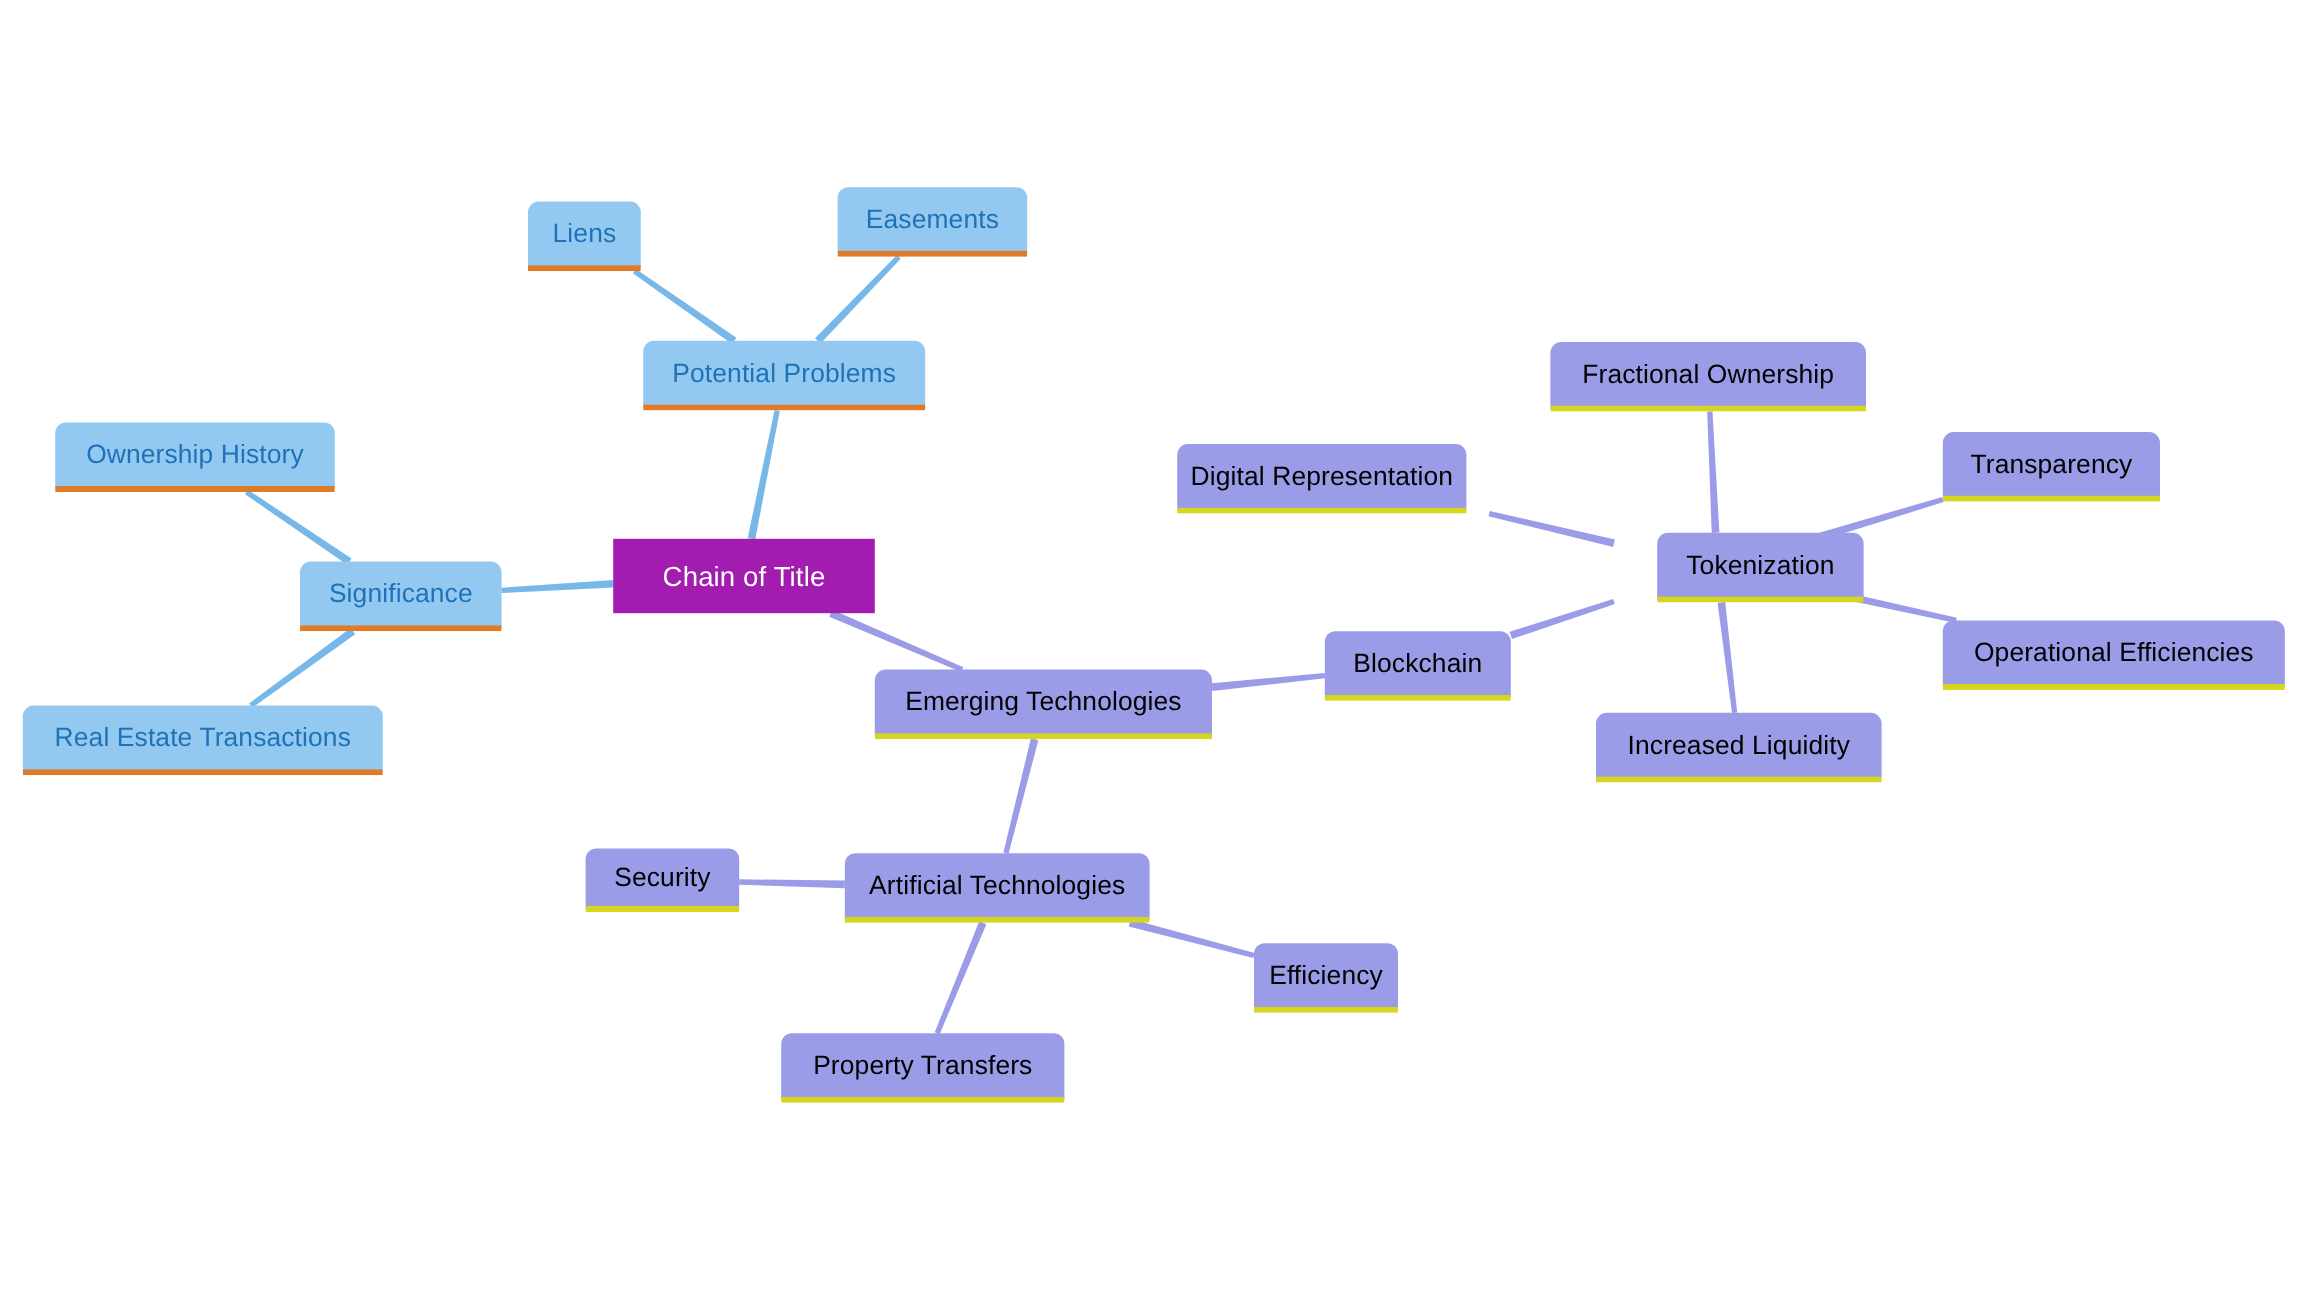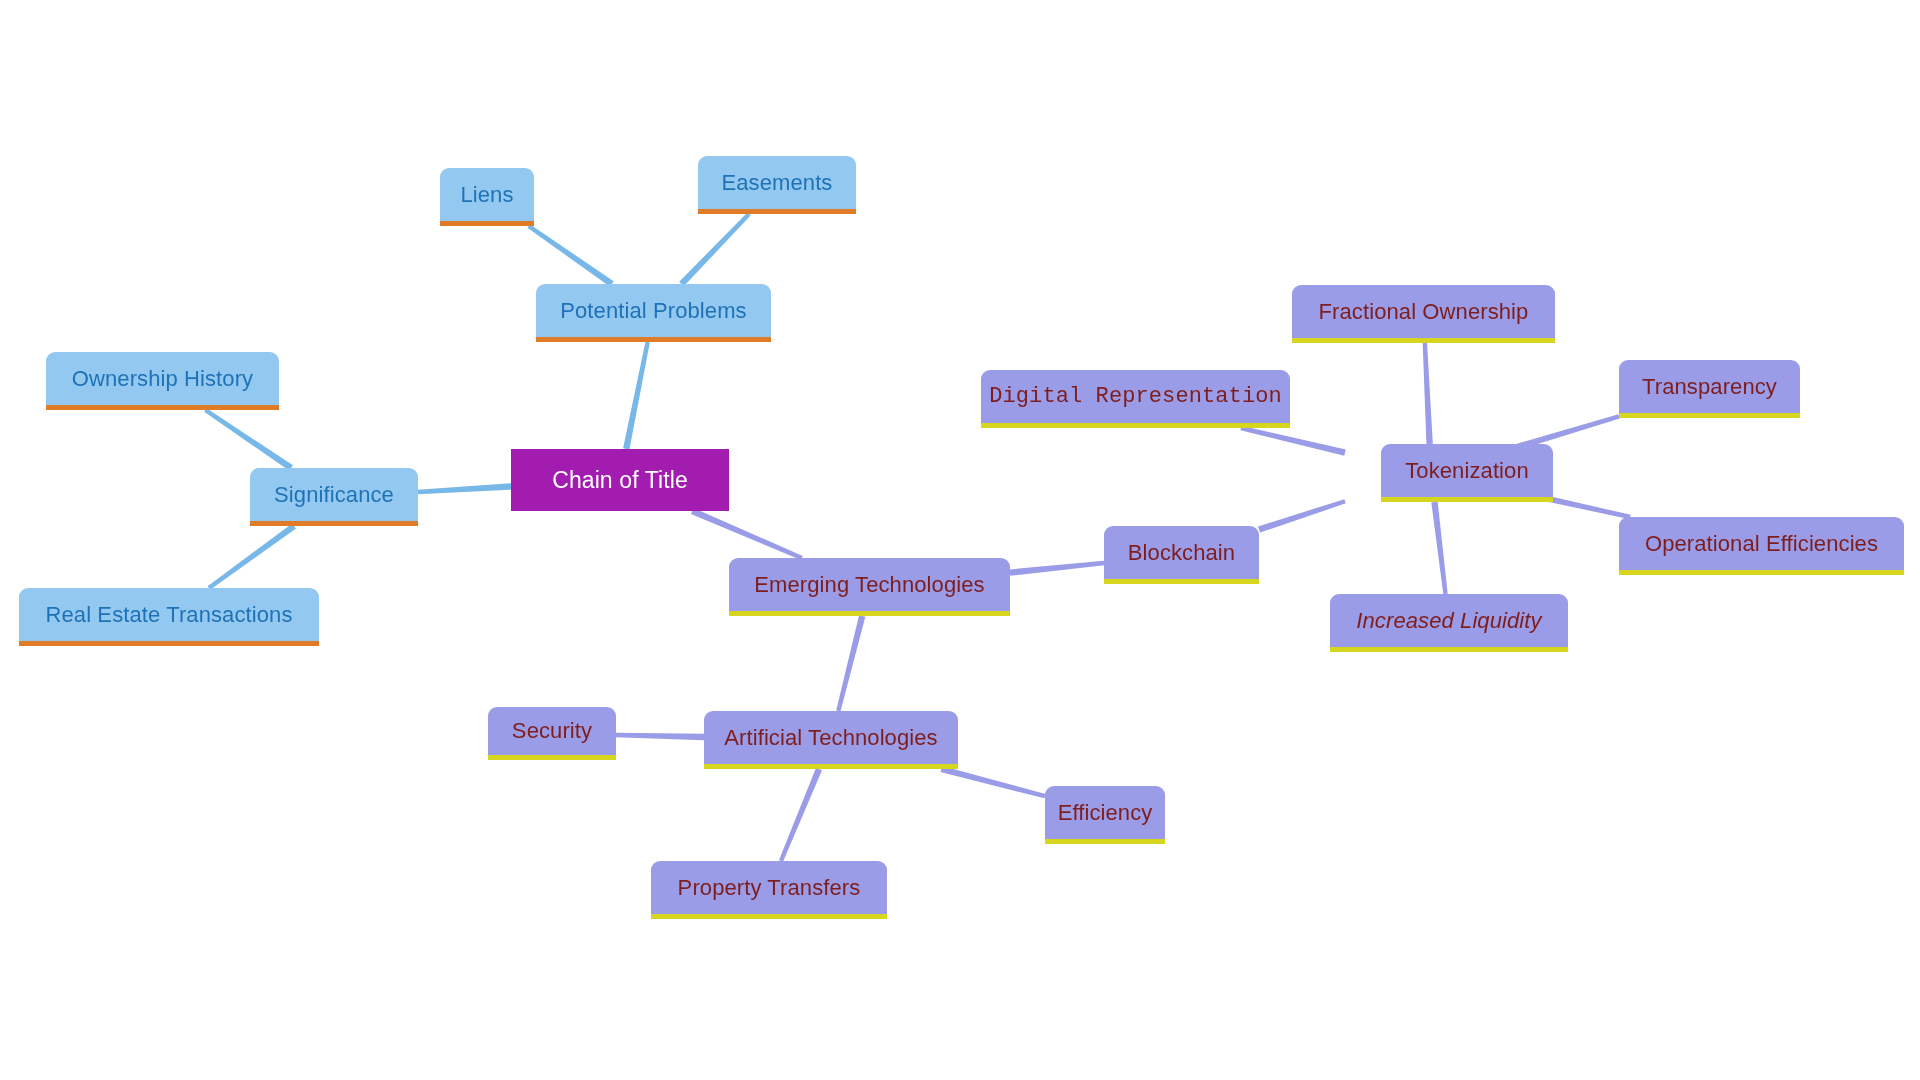--- a/index.html
+++ b/index.html
@@ -48,21 +48,21 @@
     font-size: 22px;
     font-weight: 400;
   }
   .node-blue {
     background: #93c9f0;
     color: #1f72b8;
     border-bottom: 5px solid #e07b28;
   }
   .node-purple {
     background: #9a9ce8;
-    color: #7f1d1d;
+    color: #000000;
     border-bottom: 5px solid #d6d61e;
     align-items: center;
   }
   .node-label {
     display: block;
     line-height: 1;
   }
 </style>
 </head>
 <body>
@@ -112,33 +112,33 @@
       </div>
       <div class="node node-branch node-purple" style="left: 729px; top: 558px; width: 281px; height: 58px;">
         <span class="node-label">Emerging Technologies</span>
       </div>
       <div class="node node-branch node-purple" style="left: 1104px; top: 526px; width: 155px; height: 58px;">
         <span class="node-label">Blockchain</span>
       </div>
       <div class="node node-branch node-purple" style="left: 1345px; top: 444px; width: 172px; height: 58px; margin-left: 36px;">
         <span class="node-label">Tokenization</span>
       </div>
-      <div class="node node-branch node-purple" style="left: 981px; top: 370px; width: 309px; height: 58px; font-family: Liberation Mono, monospace;">
+      <div class="node node-branch node-purple" style="left: 981px; top: 370px; width: 241px; height: 58px;">
         <span class="node-label">Digital Representation</span>
       </div>
       <div class="node node-branch node-purple" style="left: 1292px; top: 285px; width: 263px; height: 58px;">
         <span class="node-label">Fractional Ownership</span>
       </div>
       <div class="node node-branch node-purple" style="left: 1619px; top: 360px; width: 181px; height: 58px;">
         <span class="node-label">Transparency</span>
       </div>
       <div class="node node-branch node-purple" style="left: 1619px; top: 517px; width: 285px; height: 58px;">
         <span class="node-label">Operational Efficiencies</span>
       </div>
-      <div class="node node-branch node-purple" style="left: 1330px; top: 594px; width: 238px; height: 58px; font-style: italic;">
+      <div class="node node-branch node-purple" style="left: 1330px; top: 594px; width: 238px; height: 58px;">
         <span class="node-label">Increased Liquidity</span>
       </div>
       <div class="node node-branch node-purple" style="left: 704px; top: 711px; width: 254px; height: 58px;">
         <span class="node-label">Artificial Technologies</span>
       </div>
       <div class="node node-branch node-purple" style="left: 488px; top: 707px; width: 128px; height: 53px;">
         <span class="node-label">Security</span>
       </div>
       <div class="node node-branch node-purple" style="left: 1045px; top: 786px; width: 120px; height: 58px;">
         <span class="node-label">Efficiency</span>

